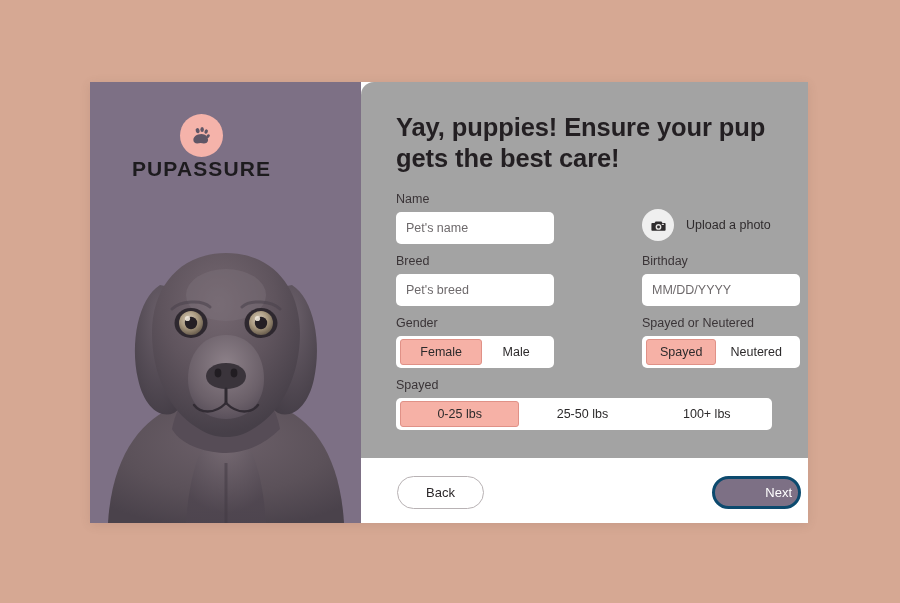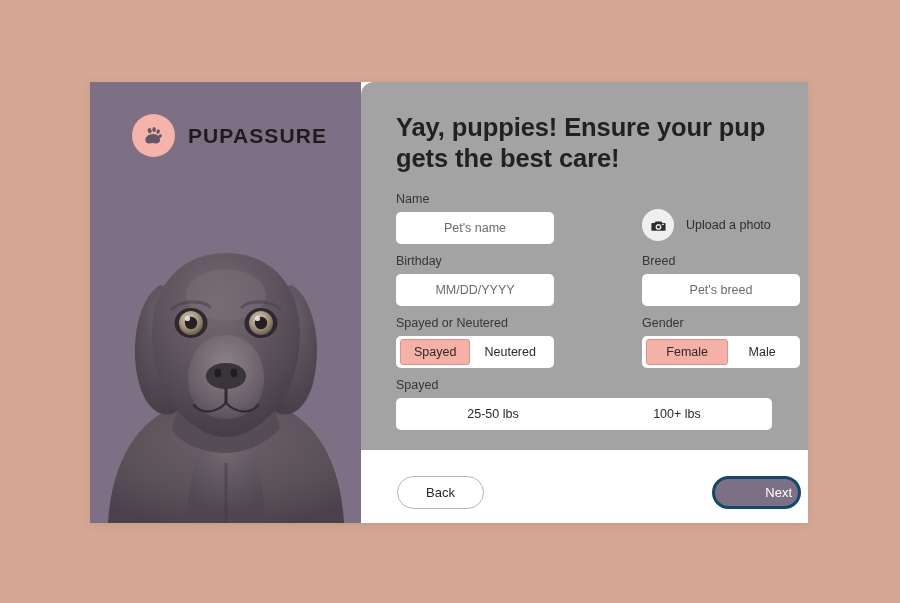--- a/index.html
+++ b/index.html
@@ -42,22 +42,22 @@
     background: #7d7085;
     flex: 0 0 271px;
     overflow: hidden;
   }
   .brand {
     position: absolute;
     left: 42px;
     top: 32px;
     display: flex;
     align-items: center;
-    gap: 13px;
     z-index: 3;
+    flex-direction: column;
   }
   .brand-badge {
     width: 43px;
     height: 43px;
     border-radius: 50%;
     background: #f5b3aa;
     display: flex;
     align-items: center;
     justify-content: center;
   }
@@ -123,21 +123,20 @@
     box-sizing: border-box;
     height: 32px;
     border: none;
     border-radius: 5px;
     background: #ffffff;
     font-family: "Liberation Sans", sans-serif;
     font-size: 12.5px;
     color: #2c2a2b;
     padding: 0 10px;
     outline: none;
-    text-align: center;
   }
   .text-input::placeholder {
     color: #6e6a6c;
     opacity: 1;
   }
 
   
   .upload {
     display: flex;
     align-items: center;
@@ -197,21 +196,21 @@
   }
 
   
   .footer {
     flex: 0 0 61px;
     height: 61px;
     background: #ffffff;
     display: flex;
     align-items: center;
     justify-content: space-between;
-    padding: 12px 35px 0 36px;
+    padding: 4px 35px 0 36px;
   }
   .btn {
     font-family: "Liberation Sans", sans-serif;
     font-size: 13px;
     border-radius: 20px;
     cursor: pointer;
     height: 33px;
     box-sizing: border-box;
   }
   .btn-back {
@@ -338,50 +337,51 @@
                   <rect x="16.6" y="9.6" width="3" height="1.8" rx="0.5" fill="#e9e7e6"></rect>
                 </svg>
               </span>
               <span class="upload-text">Upload a photo</span>
             </button>
           </div>
         </div>
 
         <div class="row">
           <div class="col">
+            <div class="field-label">Breed</div>
+            <input class="text-input" type="text" placeholder="Pet's breed" style="">
+          </div>
+          <div class="col">
             <div class="field-label">Birthday</div>
             <input class="text-input" type="text" placeholder="MM/DD/YYYY" style="">
           </div>
-          <div class="col">
-            <div class="field-label">Breed</div>
-            <input class="text-input" type="text" placeholder="Pet's breed" style="">
-          </div>
         </div>
 
         <div class="row">
+          <div class="col">
+            <div class="field-label">Gender</div>
+            <div class="segmented">
+              <span class="seg selected">Female</span>
+              <span class="seg">Male</span>
+            </div>
+          </div>
           <div class="col">
             <div class="field-label">Spayed or Neutered</div>
             <div class="segmented">
               <span class="seg selected">Spayed</span>
               <span class="seg">Neutered</span>
             </div>
           </div>
-          <div class="col">
-            <div class="field-label">Gender</div>
-            <div class="segmented">
-              <span class="seg selected">Female</span>
-              <span class="seg">Male</span>
-            </div>
-          </div>
         </div>
 
         <div class="row">
           <div class="col-wide">
             <div class="field-label">Spayed</div>
             <div class="segmented">
+              <span class="seg selected">0-25 lbs</span>
               <span class="seg">25-50 lbs</span>
               <span class="seg">100+ lbs</span>
             </div>
           </div>
         </div>
 
       </div>
 
       <div class="footer">
         <button class="btn btn-back">Back</button>

